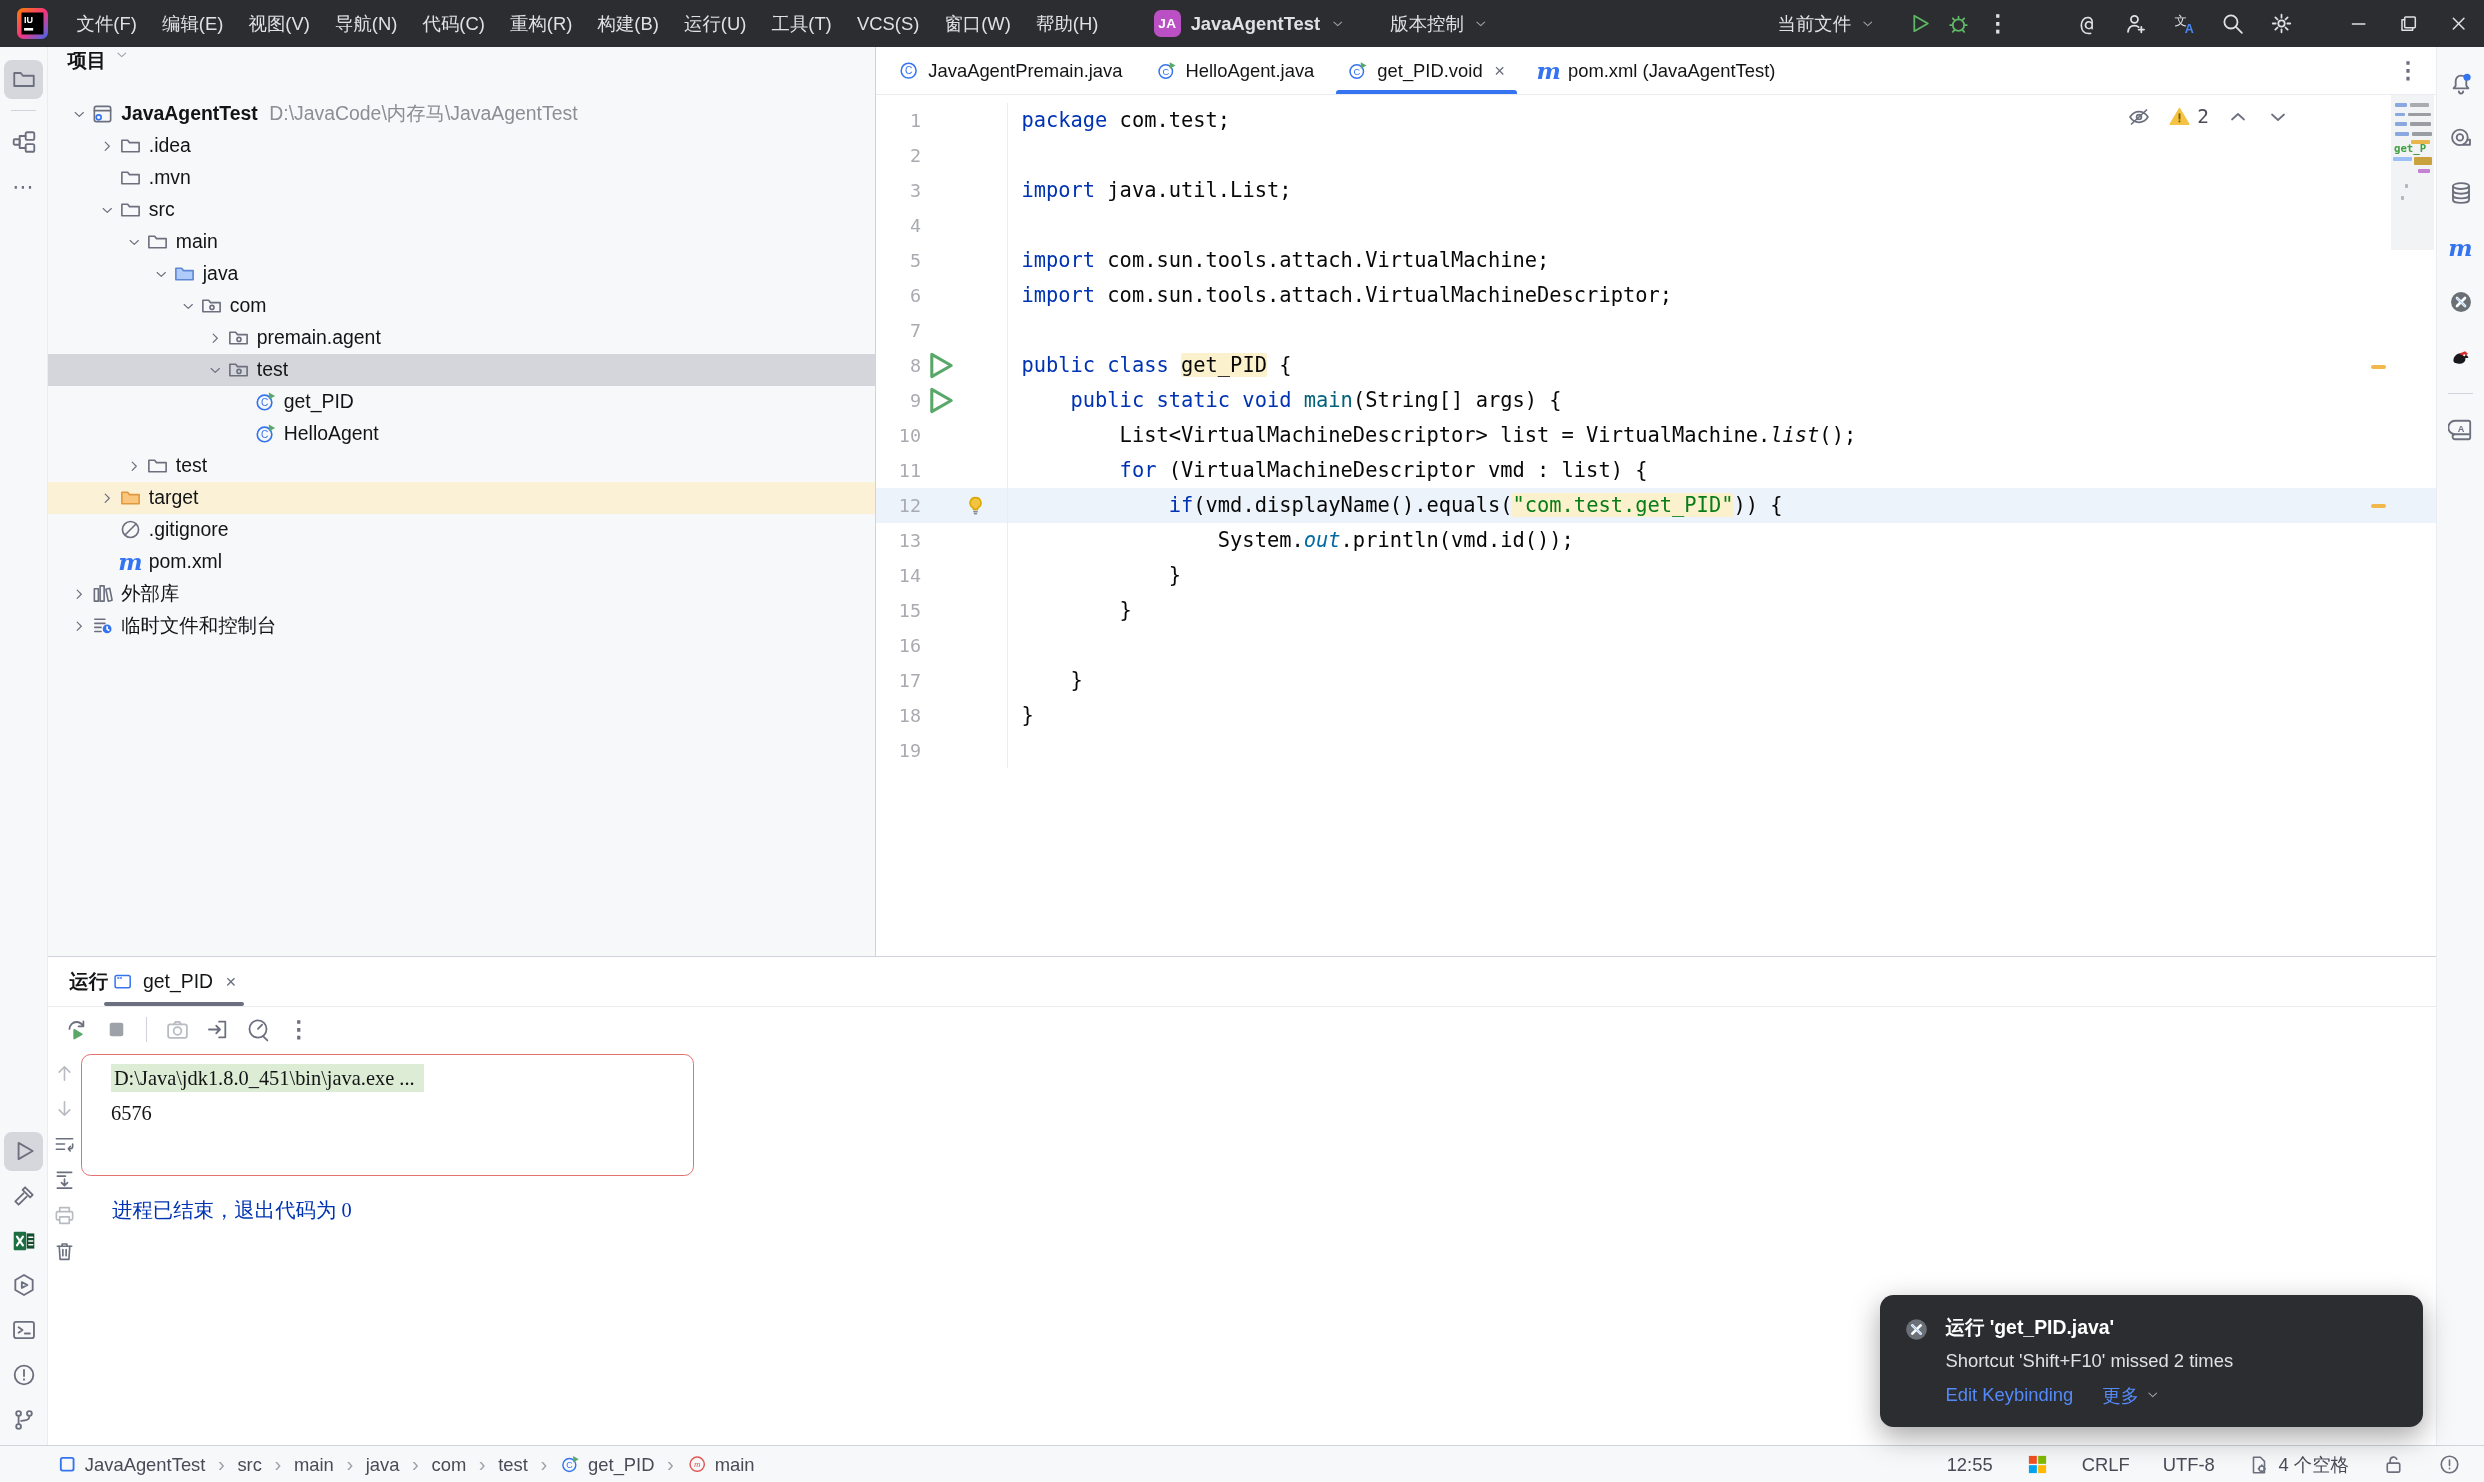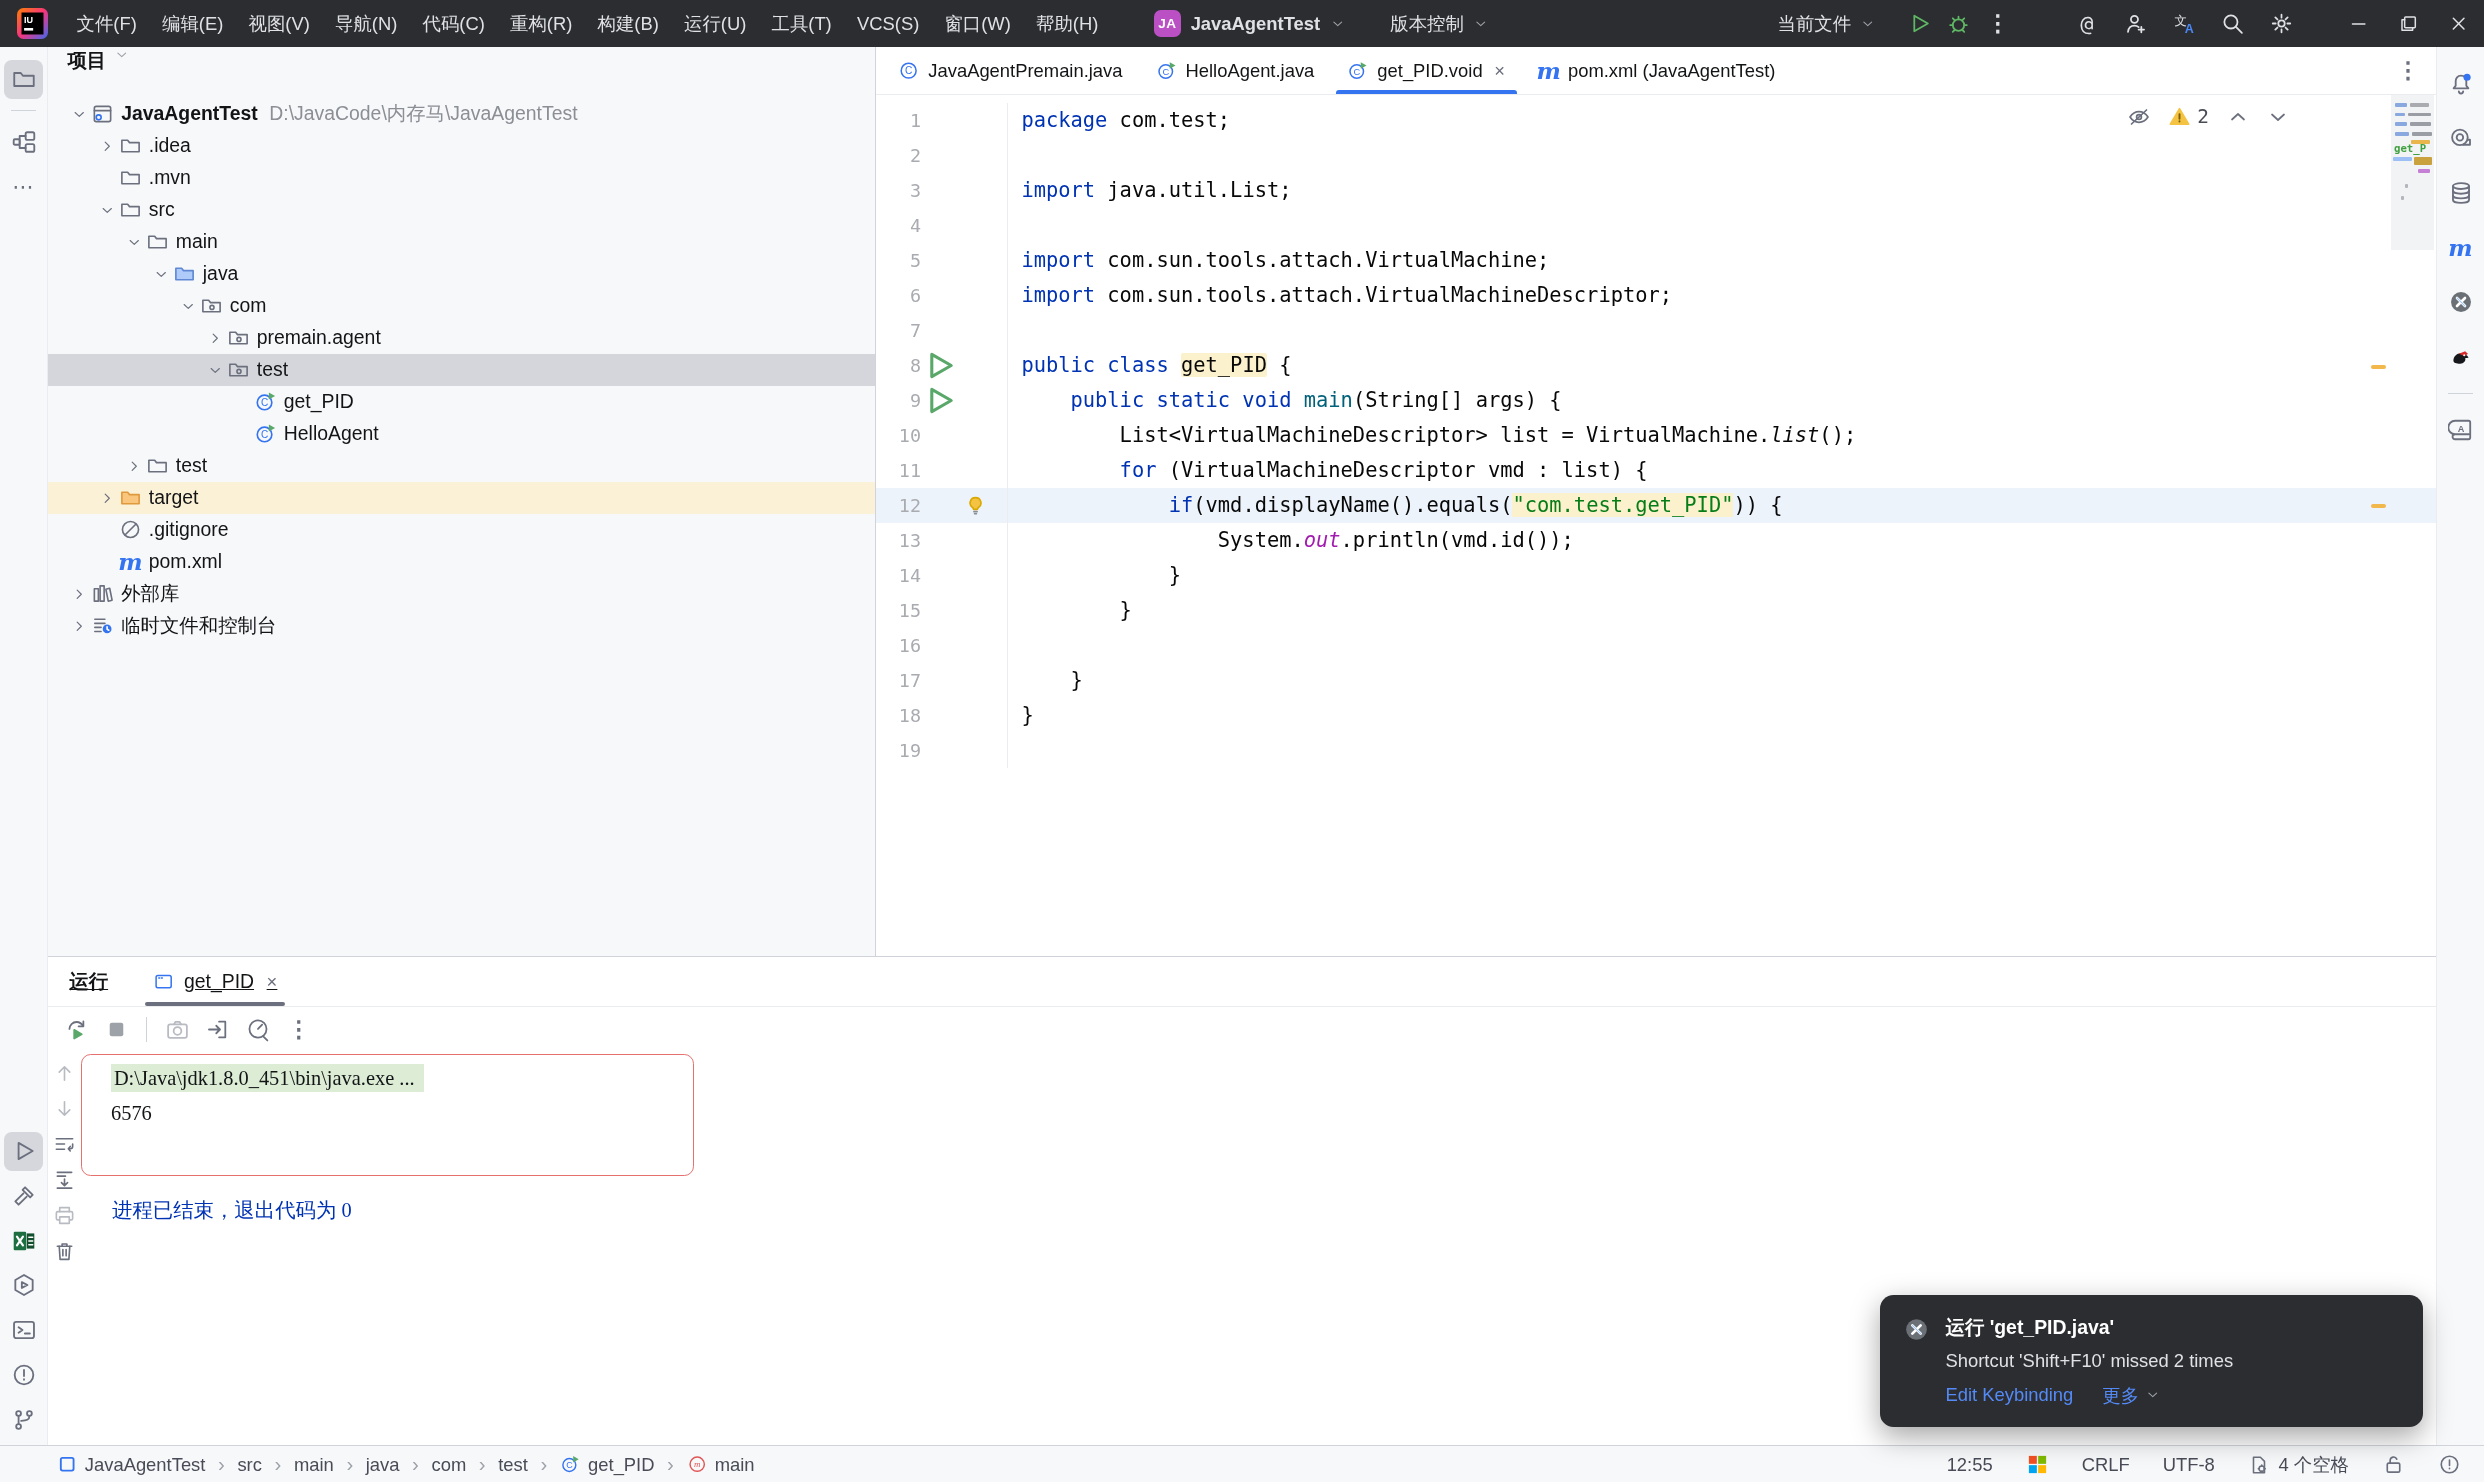--- a/index.html
+++ b/index.html
@@ -63,34 +63,34 @@
   .editor{flex:1;position:relative;font-family:"DejaVu Sans Mono",monospace;font-size:20.4px;padding-top:7.8px;overflow:hidden;}
   .cline{display:flex;height:35px;line-height:35px;}
   .cline.cur{background:#edf3fb;}
   .ln{width:45px;text-align:right;color:#a9abb0;font-size:18.4px;flex:none;}
   .g1{width:37px;flex:none;display:flex;align-items:center;justify-content:center;}
   .g1 .icon,.g2 .icon{width:23px;height:23px;}
   .g2{width:43px;flex:none;display:flex;align-items:center;padding-left:5.8px;border-right:1px solid #ebecf0;margin-right:13.6px;}
   .codetext{white-space:pre;color:#080808;}
   .codetext .k{color:#0033b3;}
   .codetext .fn{color:#00627a;}
-  .codetext .m{color:#a21caf;font-style:italic;}
+  .codetext .m{color:#0369a1;font-style:italic;}
   .codetext .it{font-style:italic;}
   .codetext .hy{background:#fbf1cd;border-radius:1.9px;}
   .codetext .sy{color:#067d17;background:#fbf1cd;}
   .inspect-widget{position:absolute;top:9.7px;right:146px;display:flex;align-items:center;gap:16.5px;color:#494b57;font-size:19.4px;}
   .inspect-widget .icon{width:24px;height:24px;}
   .warn-group{display:flex;align-items:center;gap:6.8px;}
   .minimap{position:absolute;top:0;right:1.9px;width:43px;height:155px;background:#f2f3f5;font-family:"DejaVu Sans Mono",monospace;}
   .mm-bar{position:absolute;height:3.9px;border-radius:1px;}
   .mm-text{position:absolute;font-size:10.7px;color:#3fa13f;font-weight:700;}
   .stripe-mark{position:absolute;right:50px;width:14.6px;height:3.9px;background:#f2b84b;border-radius:1.9px;}
   
   .run-panel{flex:1;background:#fff;border-top:1px solid #d1d3da;display:flex;flex-direction:column;min-height:0;}
-  .run-header{height:49px;display:flex;align-items:center;padding-left:21.3px;gap:41px;border-bottom:1px solid #ebecf0;flex:none;text-decoration:underline;}
+  .run-header{height:49px;display:flex;align-items:center;padding-left:21.3px;border-bottom:1px solid #ebecf0;flex:none;}
   .run-title{font-weight:700;font-size:19.4px;}
   .run-tab{position:relative;height:49px;display:flex;align-items:center;gap:9.7px;font-size:19.4px;padding:0 3.9px;}
   .run-tab::after{content:"";position:absolute;left:-3.9px;right:-3.9px;bottom:0;height:3.9px;background:#6c707e;border-radius:2.9px;}
   .run-tab .icon{width:21.3px;height:21.3px;}
   .run-toolbar{height:45px;display:flex;align-items:center;gap:15.5px;padding-left:15.5px;flex:none;}
   .run-toolbar .icon{width:25px;height:25px;}
   .toolbar-divider{width:1px;height:25px;background:#d1d3da;margin:0 1.9px;}
   .run-body{flex:1;display:flex;font-family:Liberation Serif, serif;font-size:20.4px;min-height:0;}
   .console-gutter{width:33px;display:flex;flex-direction:column;align-items:center;gap:12.6px;padding-top:9.7px;flex:none;}
   .console-gutter .icon{width:23px;height:23px;}

